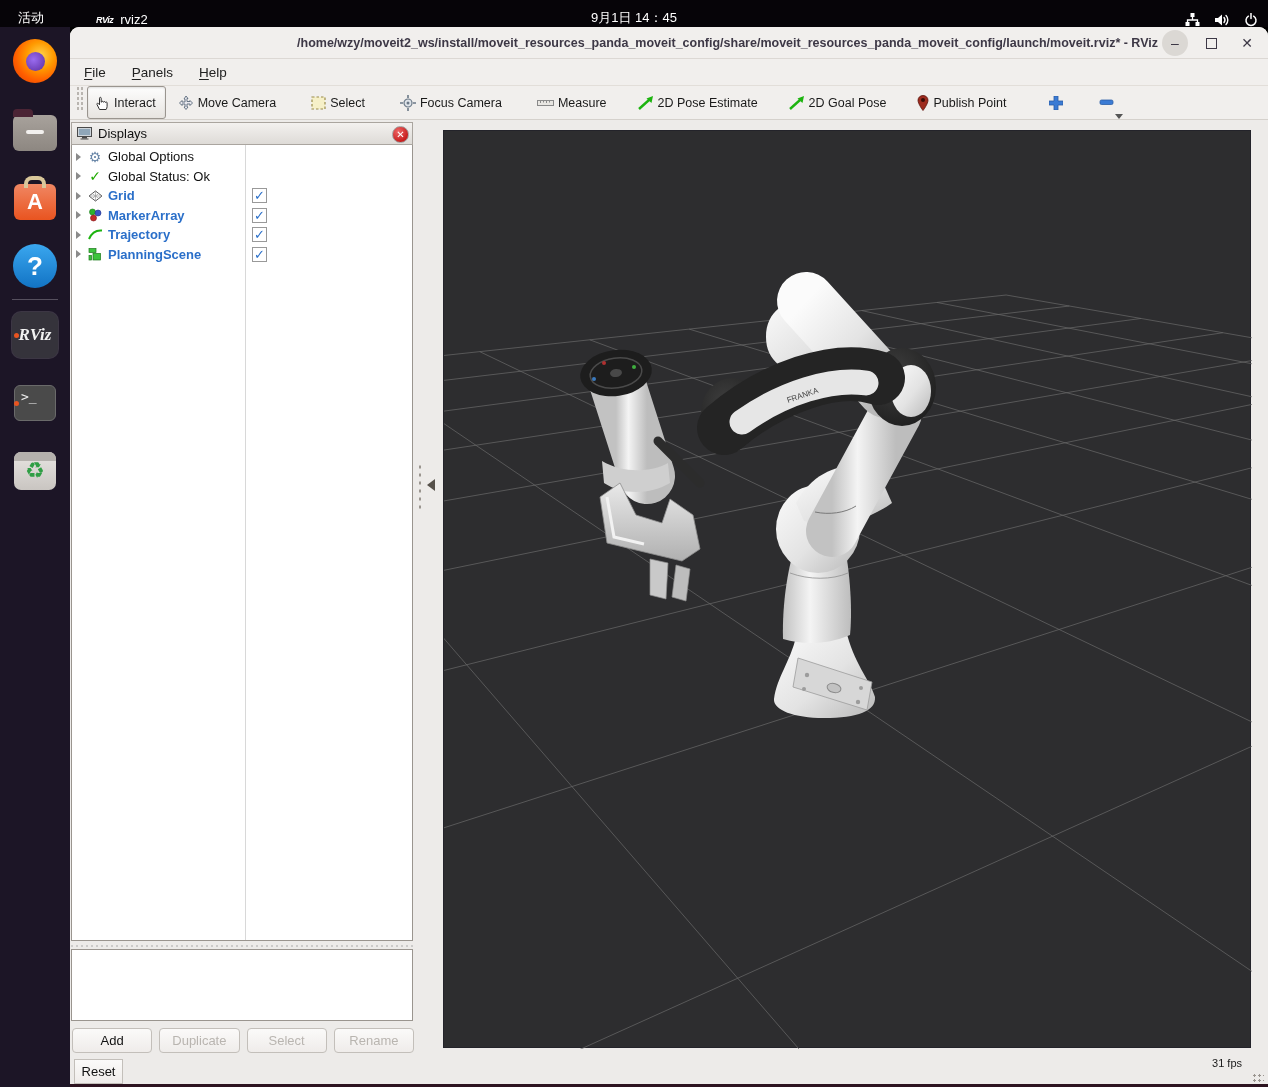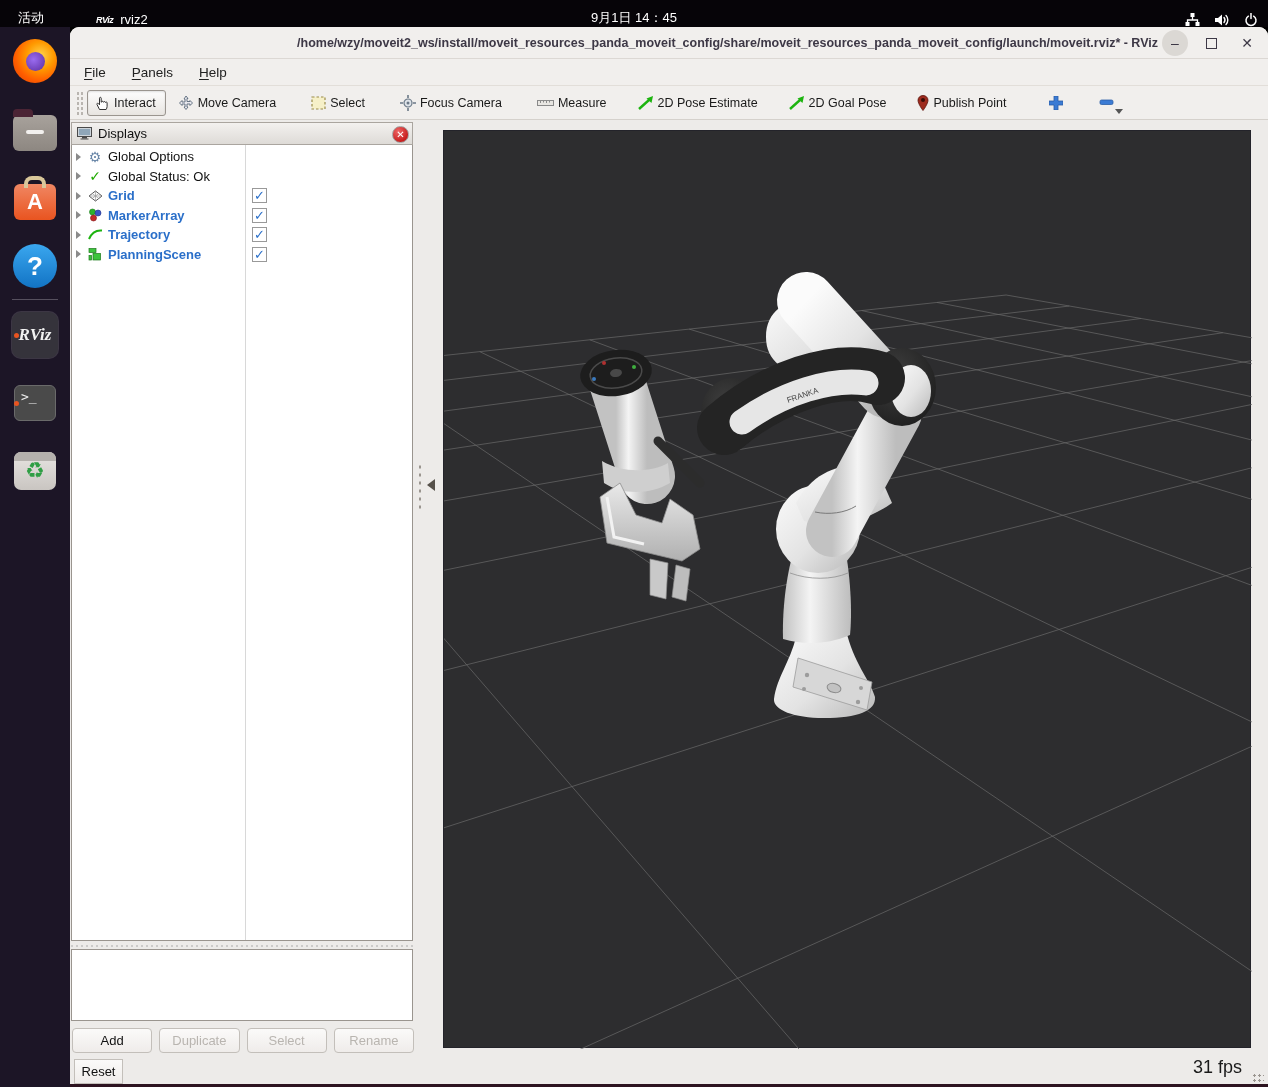--- a/index.html
+++ b/index.html
@@ -56,21 +56,21 @@
     color:#3d3846;font-size:14px;}
   .win-btn.min{background:#dbd8d4;}
   .max-glyph{width:11px;height:11px;border:1.6px solid #3d3846;display:inline-block;}
 
   .menubar{position:absolute;left:0;top:32px;width:100%;height:27px;background:var(--chrome);
     display:flex;align-items:center;gap:26px;padding-left:14px;font-size:13.5px;color:#222;border-bottom:1px solid #e2ded9;text-align:center;}
   .menu-item{cursor:default;}
   .menu-item u{text-decoration:underline;text-underline-offset:2px;}
 
   .toolbar{position:absolute;left:0;top:59px;width:100%;height:34px;background:var(--chrome);
-    border-bottom:1px solid #d5d1cc;display:flex;align-items:center;padding-left:6px;font-size:12.5px;color:#1a1a1a;}
+    border-bottom:1px solid #d5d1cc;display:flex;padding-left:6px;font-size:12.5px;color:#1a1a1a;}
   .tb-handle{width:7px;height:24px;margin-right:4px;
     background-image:radial-gradient(#b9b5b0 1px,transparent 1.1px);background-size:4px 5px;}
   .tool{display:flex;align-items:center;gap:4px;padding:4px 9px 4px 6px;margin-right:6px;border-radius:3px;white-space:nowrap;}
   .tool.active{background:linear-gradient(#fdfdfd,#e8e5e1);border:1px solid #9a958f;box-shadow:inset 0 1px 2px rgba(0,0,0,0.12);}
   .tool svg{display:block;}
   .tool-iconbtn{padding:4px 6px;position:relative;}
   .dd-arrow{position:absolute;right:-2px;bottom:0px;width:0;height:0;border-left:4px solid transparent;border-right:4px solid transparent;border-top:5px solid #555;}
 
   
   .displays-panel{position:absolute;left:1px;top:95px;width:342px;height:820px;}
@@ -108,21 +108,21 @@
   .ch-dots{position:absolute;left:2px;top:6px;width:4px;height:48px;
     background-image:radial-gradient(#9a958f 0.8px,transparent 1px);background-size:4px 8px;}
   .ch-arrow{position:absolute;left:11px;top:22px;width:0;height:0;border-top:6px solid transparent;border-bottom:6px solid transparent;border-right:8px solid #55504a;}
 
   
   .viewport{position:absolute;left:373px;top:103px;width:808px;height:918px;background:var(--vp-bg);
     border:1px solid #23232a;}
   .viewport svg{position:absolute;left:0;top:0;}
   #vp-grid line{stroke:var(--grid);stroke-width:1;opacity:0.7;}
 
-  .fps{position:absolute;right:26px;top:1030px;font-size:18px;color:#1a1a1a;}
+  .fps{position:absolute;right:26px;top:1030px;font-size:11px;color:#1a1a1a;}
   .resize-grip{position:absolute;right:4px;top:1046px;width:12px;height:12px;
     background-image:radial-gradient(#9a958f 1px,transparent 1.2px);background-size:5px 5px;}
   .bottom-strip{position:absolute;left:0;top:1057px;width:100%;height:3px;background:#2d1320;}
 </style>
 </head>
 <body>
 
 <div class="topbar">
   <span class="tb-activities">活动</span>
   <span class="tb-app">

